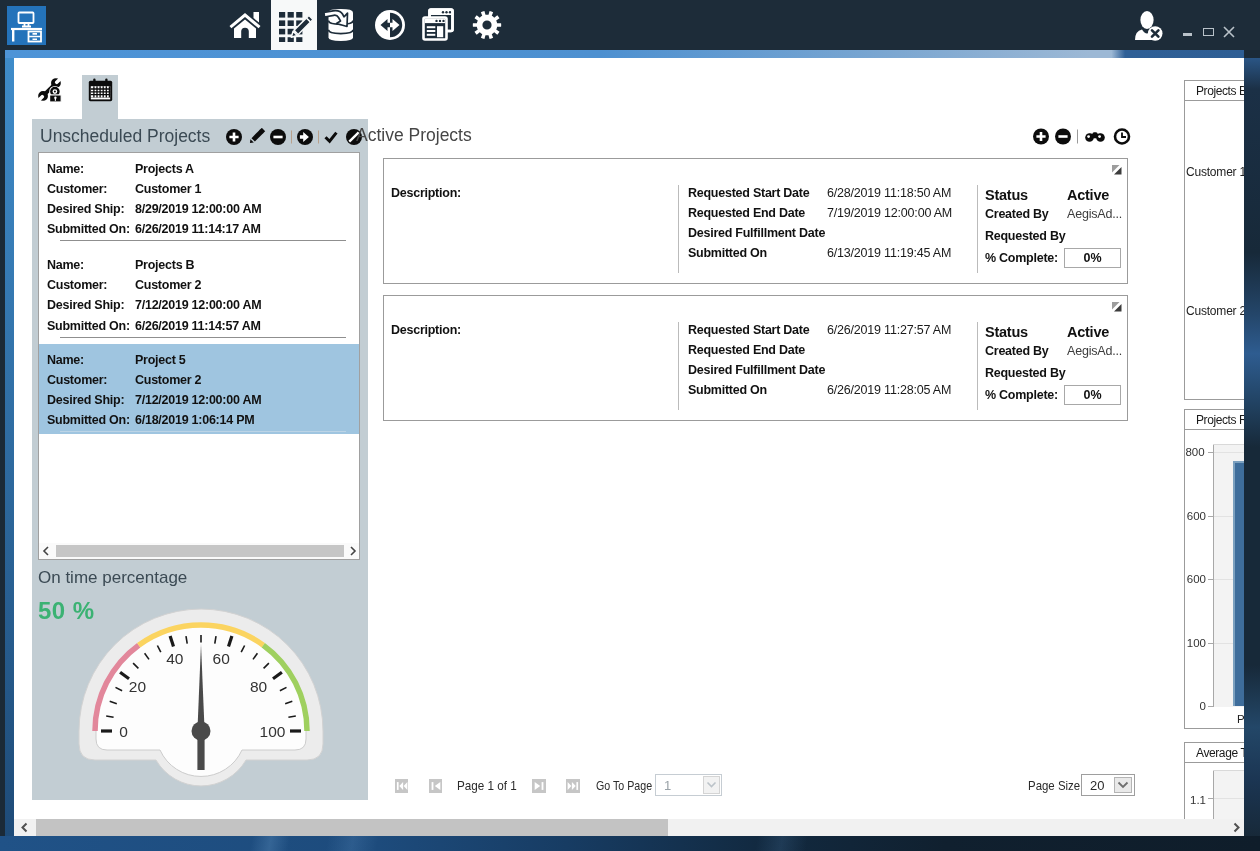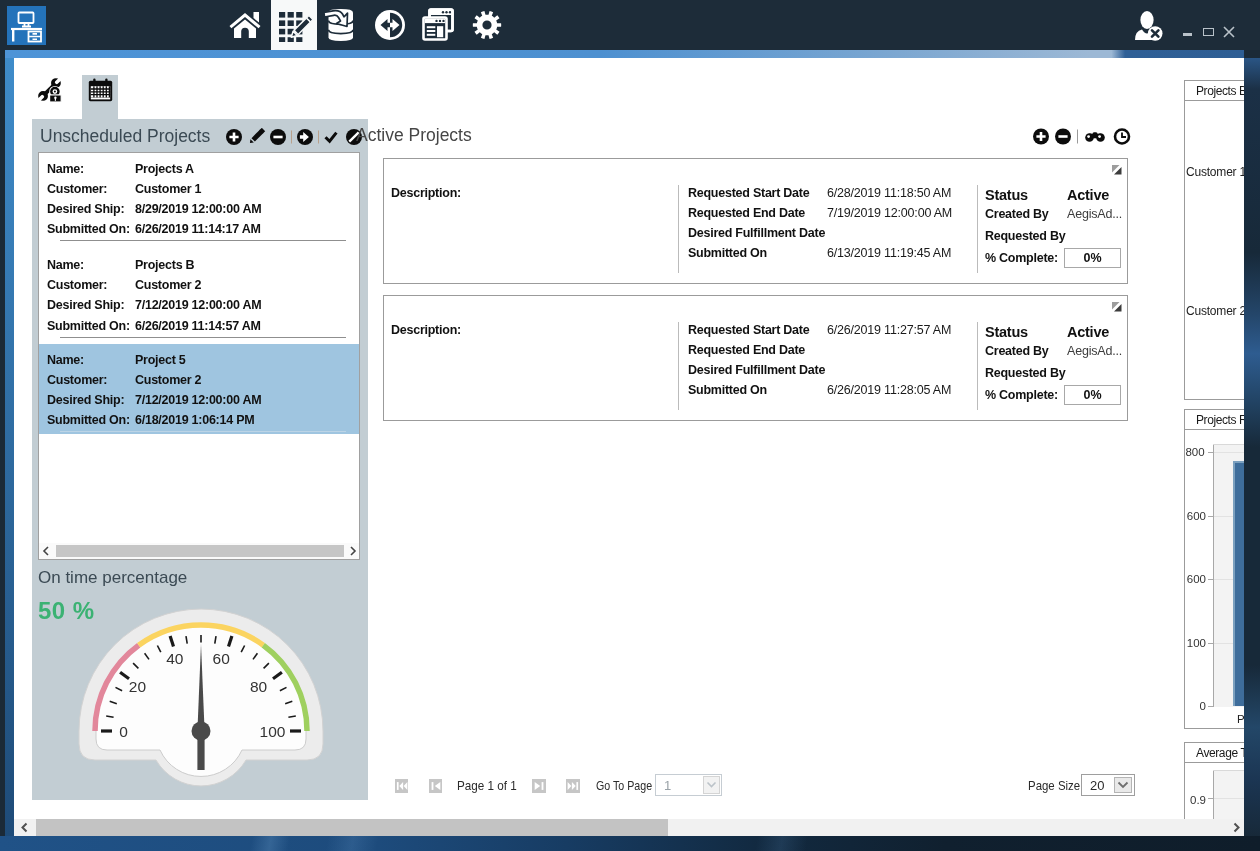--- a/index.html
+++ b/index.html
@@ -286,21 +286,21 @@
         <div class="abs" style="left:1214px;top:579px;width:30px;height:1px;background:#e2e2e2;"></div>
         <div class="abs" style="left:1214px;top:642.5px;width:30px;height:1px;background:#e2e2e2;"></div>
         <div class="abs" style="left:1213px;top:444px;width:1px;height:263px;background:#a8a8a8;"></div>
         <div class="abs" style="left:1233px;top:461px;width:22px;height:245px;background:#3e6d9b;border-left:2px solid #7ba0bf;border-top:2px solid #7ba0bf;box-sizing:border-box;"></div>
 <div class="abs" style="left:1213px;top:444px;width:40px;height:1px;background:#d9d9d9;"></div>
 
 <div class="abs" style="left:1237px;top:713px;font-size:11.5px;color:#222;">Pro</div>
 <div class="card" style="left:1184px;top:742px;width:120px;height:94px;">
           <div class="chead" style="font-size:12px;letter-spacing:-0.4px;">Average Ti</div>
         </div>
-<div class="abs" style="left:1184px;top:794px;width:22px;text-align:right;font-size:11.5px;color:#333;">0.9</div>
+<div class="abs" style="left:1184px;top:794px;width:22px;text-align:right;font-size:11.5px;color:#333;">1.1</div>
 <div class="abs" style="left:1208px;top:798px;width:5px;height:1px;background:#a8a8a8;"></div>
 <div class="abs" style="left:1214px;top:770px;width:30px;height:66px;background:#f3f3f3;"></div>
         <div class="abs" style="left:1214px;top:798px;width:30px;height:1px;background:#e2e2e2;"></div>
         <div class="abs" style="left:1213px;top:770px;width:1px;height:66px;background:#a8a8a8;"></div>
 <div class="abs" style="left:1213px;top:770px;width:40px;height:1px;background:#d9d9d9;"></div>
 </div>
 
 <div class="abs" style="z-index:1;left:14px;top:819px;width:1230px;height:17px;background:#f1f1f1;"></div>
 <div class="abs" style="z-index:1;left:36px;top:819px;width:632px;height:17px;background:#c3c3c3;"></div>
 <svg class="abs" style="z-index:1;left:20px;top:822px;" width="9" height="11" viewBox="0 0 9 11">

